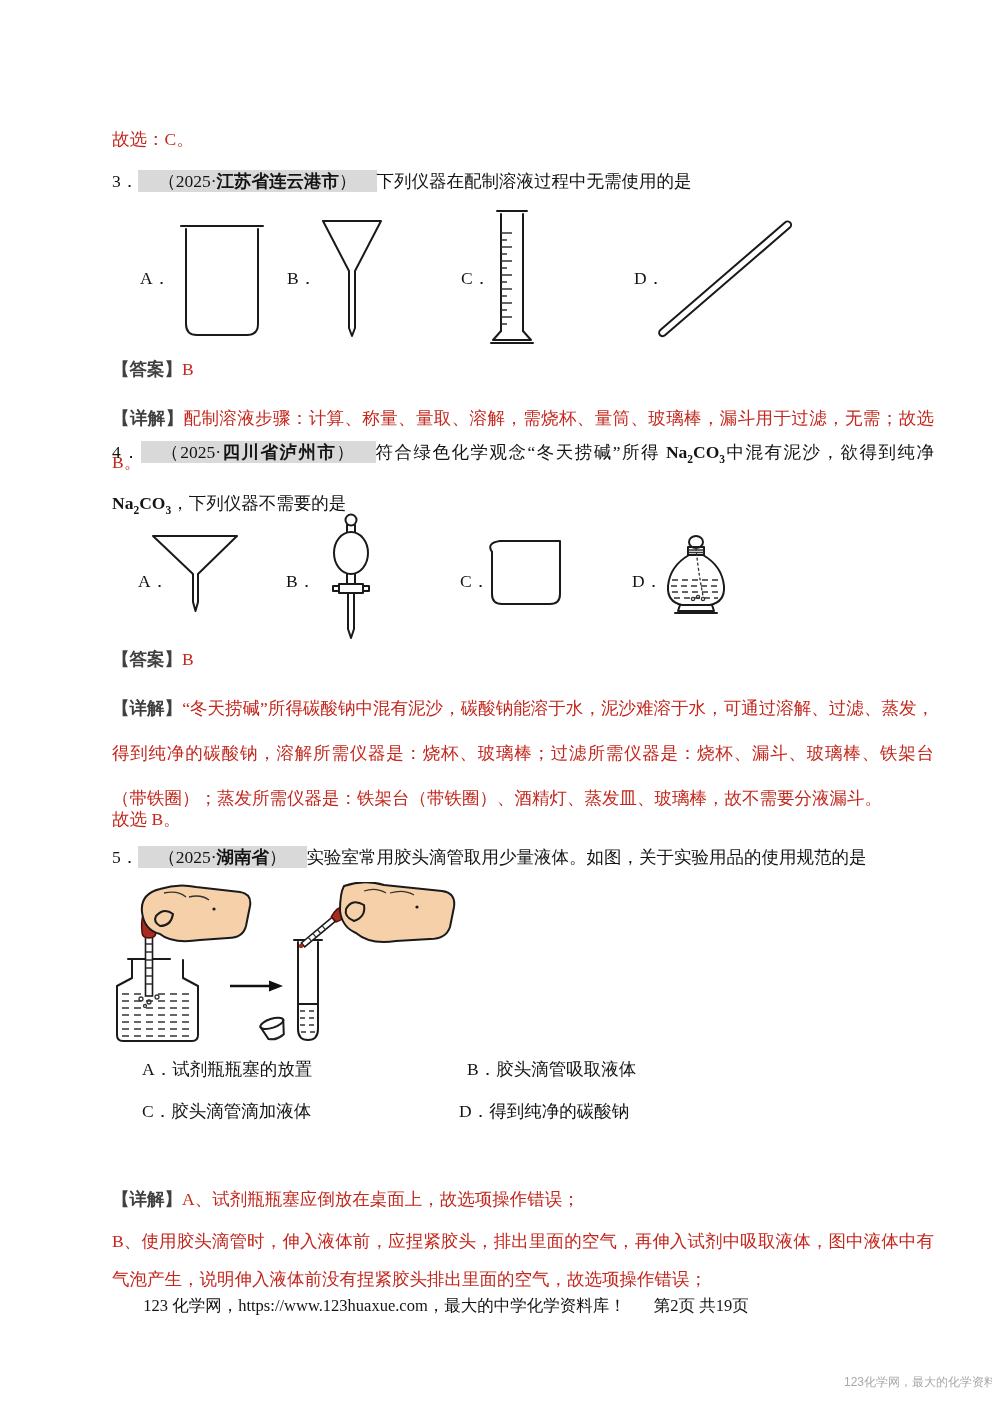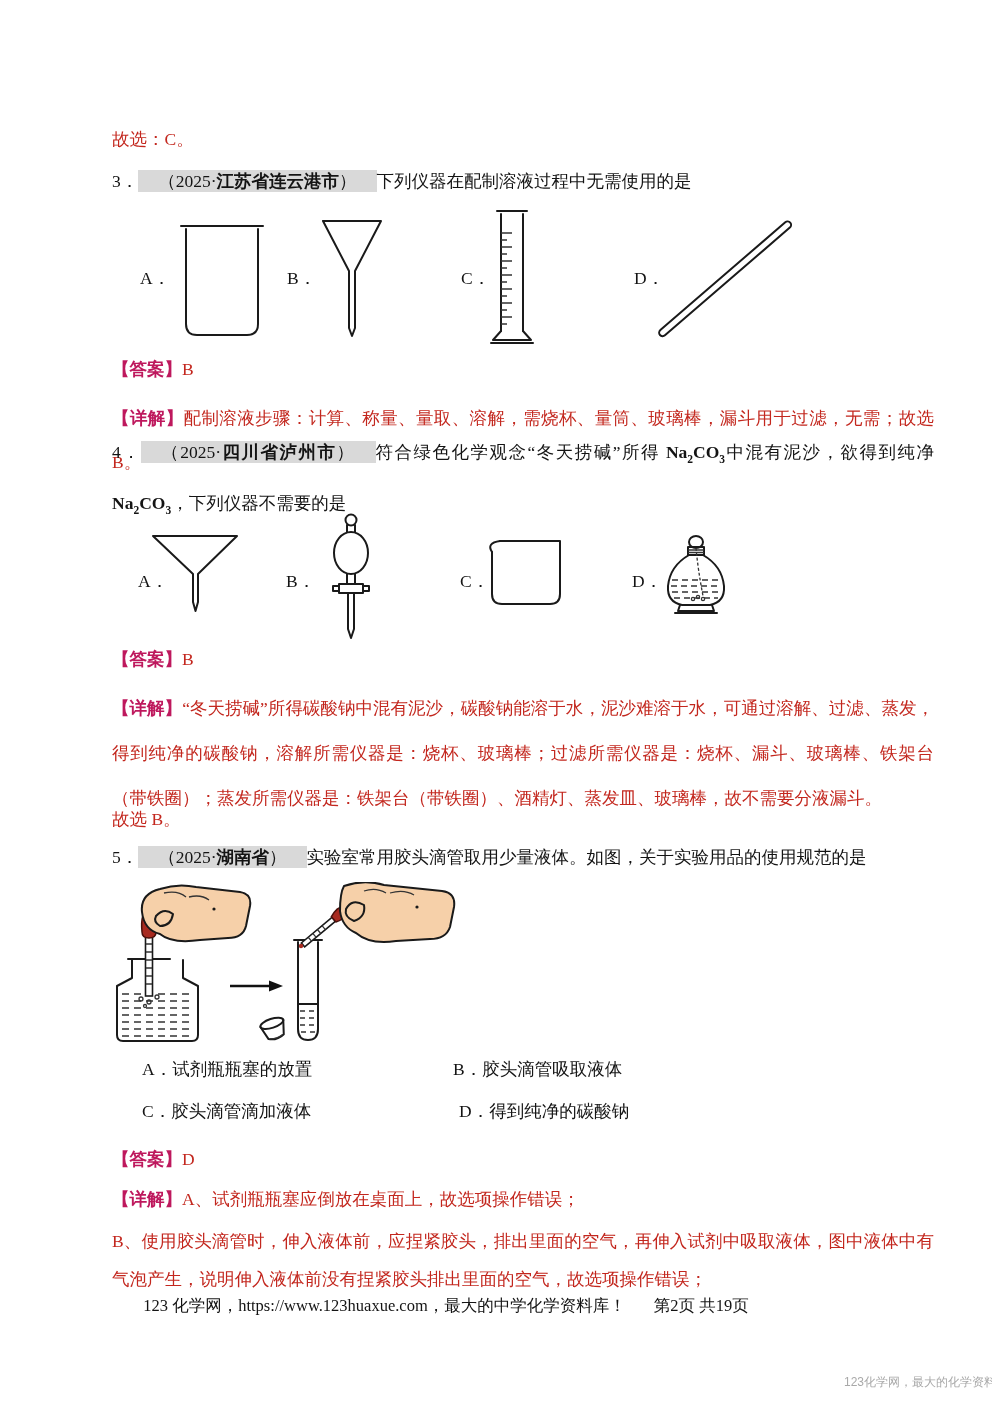--- a/index.html
+++ b/index.html
@@ -1,21 +1,21 @@
 <!DOCTYPE html>
 <html><head>
 <meta charset="utf-8">
 <style>
   html,body{margin:0;padding:0;background:#fff;}
   .page{position:relative;width:992px;height:1403px;background:#fff;overflow:hidden;
         font-family:"Liberation Serif","DejaVu Serif",serif;font-size:17.5px;color:#141414;margin-left:24px;}
   .abs{position:absolute;left:88px;width:822px;line-height:26px;}
   .just{text-align:justify;line-height:44px;}
   .red{color:#c3271e;}
-  .rlbl{color:#be185d;font-weight:bold;}
+  .rlbl{color:#404040;font-weight:bold;}
   .hl{background:#d9d9d9;padding:1px 20px;}
   .hl .rg{font-weight:bold;}
   .formula{font-weight:bold;}
   .sub{font-size:11.5px;vertical-align:-5px;font-weight:bold;}
   .lab{position:absolute;line-height:22px;}
   .opt-row{position:absolute;left:88px;width:822px;}
   .opt-row svg, .figsvg{position:absolute;display:block;}
   .ink{stroke:#1a1a1a;fill:none;stroke-width:2;stroke-linecap:round;stroke-linejoin:round;}
   .ink-thin{stroke:#333;fill:none;stroke-width:1.3;}
   .skin{fill:#f6d0a9;stroke:#1a1a1a;stroke-width:2;stroke-linejoin:round;}
@@ -174,28 +174,25 @@
     <circle cx="189" cy="64" r="2.2" fill="#a82a20"></circle>
 
     <path class="skin" d="M232 4 Q252 -3 272 3 L330 9 Q344 11 342 25 L338 45 Q334 57 318 57 L284 59 Q258 63 244 51 Q230 45 228 29 Q228 11 232 4 Z"></path>
     <path class="ink-thin" fill="none" d="M252 9 Q264 5 274 11 M278 11 Q292 7 302 13"></path>
     <path class="skin" d="M234 27 Q240 16 252 23 Q254 35 242 39 Q232 35 234 27 Z"></path>
     <circle cx="305" cy="25" r="1.6" fill="#1a1a1a"></circle>
   </svg>
 
   <div class="abs q5-opts" style="top:1058px;height:90px">
     <span class="lab" style="left:30px;top:0"><span>A．</span><span>试剂瓶瓶塞的放置</span></span>
-    <span class="lab" style="left:341px;top:0"><span>B．</span><span>胶头滴管吸取液体</span></span>
+    <span class="lab" style="left:355px;top:0"><span>B．</span><span>胶头滴管吸取液体</span></span>
     <span class="lab" style="left:30px;top:42px"><span>C．</span><span>胶头滴管滴加液体</span></span>
     <span class="lab" style="left:347px;top:42px"><span>D．</span><span>得到纯净的碳酸钠</span></span>
   </div>
 
-  <div class="abs" style="top:1146px">
-    <span class="rlbl">【答案】</span><span class="red">D</span>
-  </div>
 
   <div class="abs red" style="top:1186px">
     <span class="rlbl">【详解】</span><span>A、试剂瓶瓶塞应倒放在桌面上，故选项操作错误；</span>
   </div>
 
   <div class="abs just red" style="top:1222px;line-height:38px">
     <span>B、使用胶头滴管时，伸入液体前，应捏紧胶头，排出里面的空气，再伸入试剂中吸取液体，图中液体中有气泡产生，说明伸入液体前没有捏紧胶头排出里面的空气，故选项操作错误；</span>
   </div>
 
   <div class="footer">

